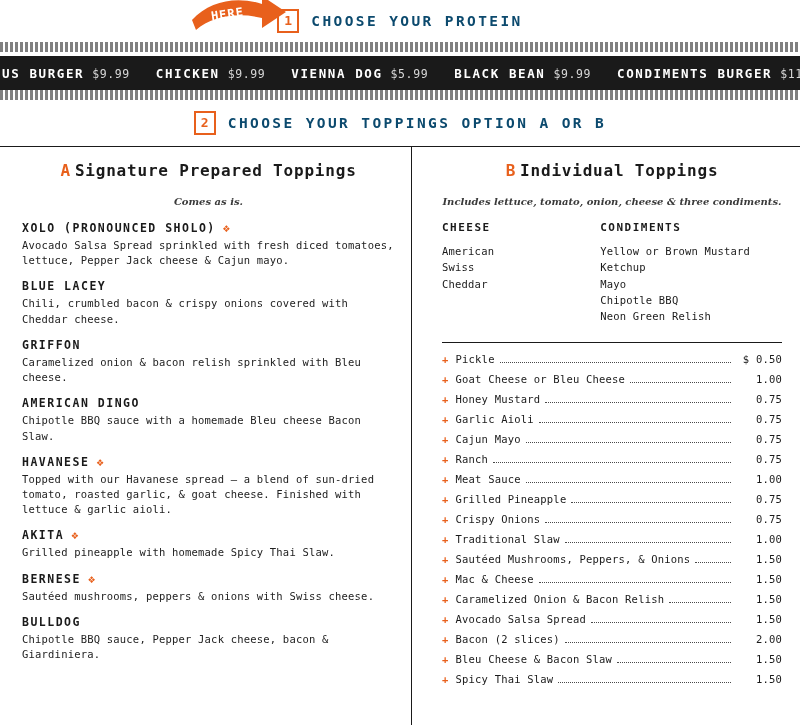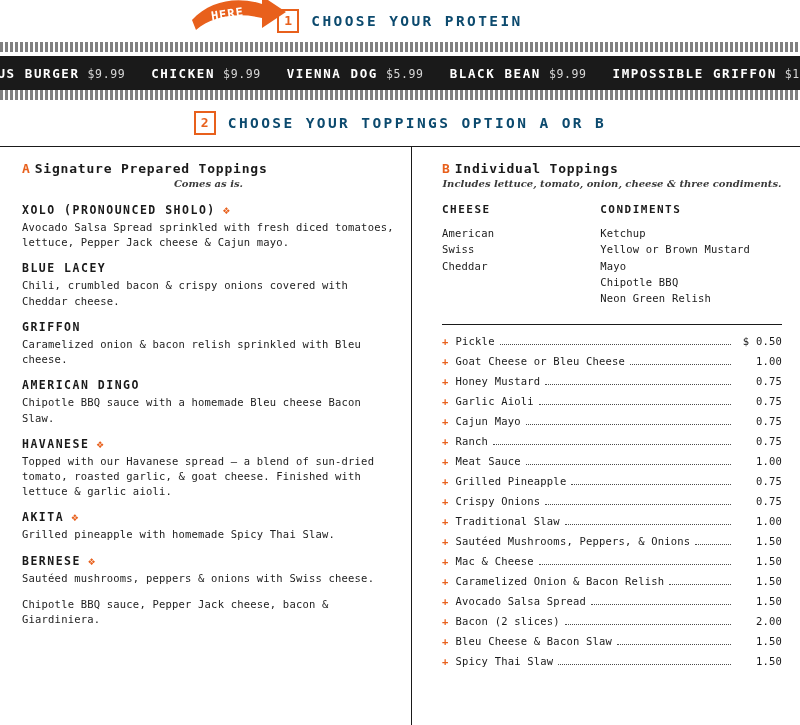--- a/index.html
+++ b/index.html
@@ -111,24 +111,25 @@
     padding: 14px 16px 0 22px;
     box-sizing: border-box;
     border-right: 1px solid #1a1a1a;
   }
   .col-right {
     width: 388px;
     padding: 14px 18px 0 30px;
     box-sizing: border-box;
   }
   .col-head {
-    font-size: 13px;
+    text-align: center;
+    font-size: 16px;
     letter-spacing: 0.8px;
     font-weight: bold;
-    margin-bottom: 2px;
+    margin-bottom: 16px;
   }
   .col-head .letter {
     color: #e8601c;
     margin-right: 4px;
   }
   .col-sub {
     text-align: center;
     font-style: italic;
     font-size: 10px;
     color: #3a3a3a;
@@ -243,21 +244,21 @@
       </span>
       <span class="protein">
         <span class="pname">VIENNA DOG</span>
         <span class="pprice">$5.99</span>
       </span>
       <span class="protein">
         <span class="pname">BLACK BEAN</span>
         <span class="pprice">$9.99</span>
       </span>
       <span class="protein">
-        <span class="pname">IMPOSSIBLE GRIFFON</span>
+        <span class="pname">CONDIMENTS BURGER</span>
         <span class="pprice">$11.50</span>
       </span>
     </div>
   </div>
   <div class="torn"></div>
 
   <div class="step-row" style="height:46px;">
     <div class="step-num">2</div>
     <div class="step-label">CHOOSE YOUR TOPPINGS OPTION A OR B</div>
   </div>
@@ -317,41 +318,44 @@
 
       <div class="item">
         <div class="item-name">
             <span>BERNESE</span>
             <span class="pepper">❖</span>
           </div>
         <div class="item-desc">Sautéed mushrooms, peppers &amp; onions with Swiss cheese.</div>
       </div>
 
       <div class="item">
+        <div class="item-name">
+            <span>BULLDOG</span>
+          </div>
         <div class="item-desc">Chipotle BBQ sauce, Pepper Jack cheese, bacon &amp; Giardiniera.</div>
       </div>
     </div>
 
     <div class="col-right">
       <div class="col-head">
         <span class="letter">B</span><span>Individual Toppings</span>
       </div>
       <div class="col-sub">Includes lettuce, tomato, onion, cheese &amp; three condiments.</div>
 
       <div class="sub-cols">
         <div class="sub-col">
           <div class="sub-title">CHEESE</div>
           <div class="sub-item">American</div>
           <div class="sub-item">Swiss</div>
           <div class="sub-item">Cheddar</div>
         </div>
         <div class="sub-col wide">
           <div class="sub-title">CONDIMENTS</div>
+          <div class="sub-item">Yellow or Brown Mustard</div>
           <div class="sub-item">Ketchup</div>
-          <div class="sub-item">Yellow or Brown Mustard</div>
           <div class="sub-item">Mayo</div>
           <div class="sub-item">Chipotle BBQ</div>
           <div class="sub-item">Neon Green Relish</div>
         </div>
       </div>
 
       <div class="addon-rule"></div>
 
       <div class="addon">
         <span class="plus">+</span>

